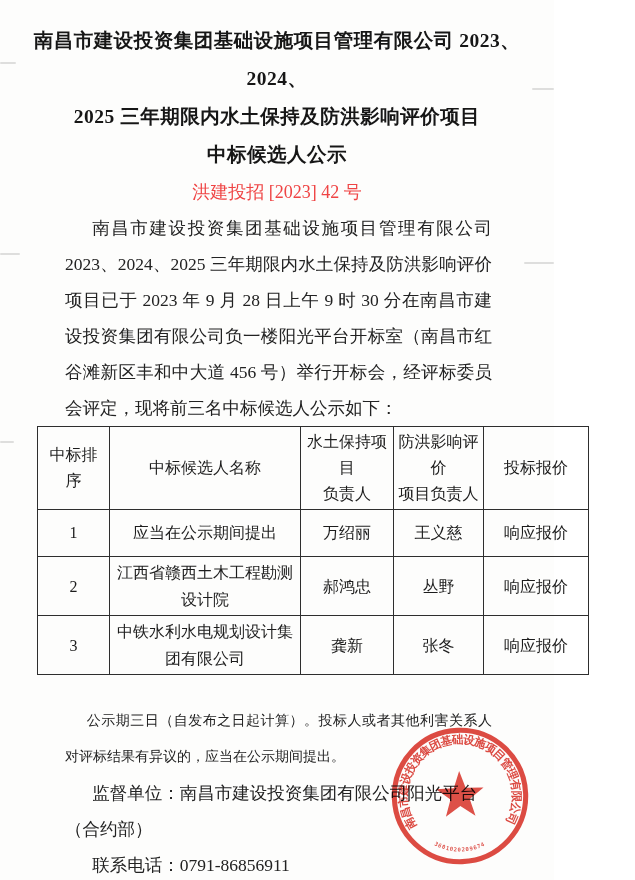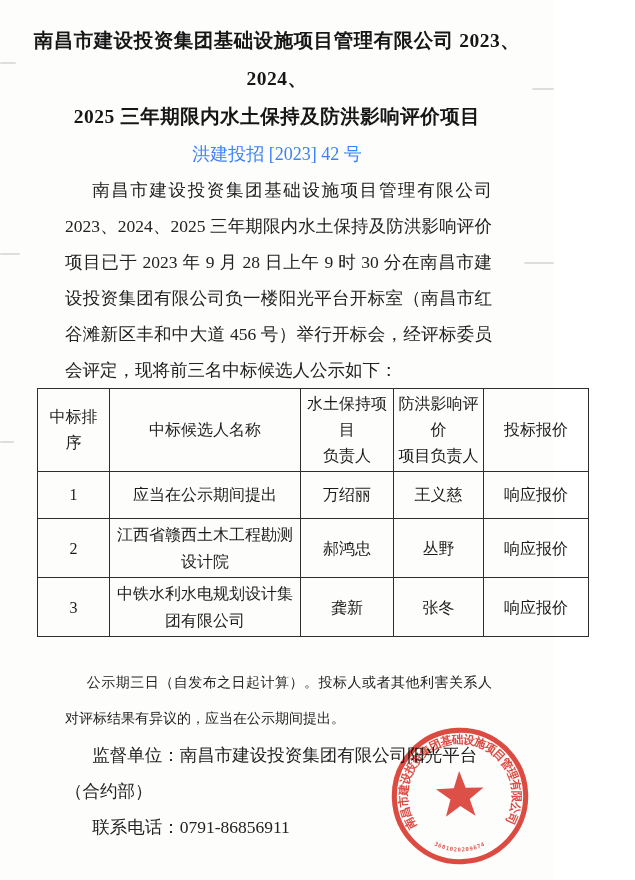--- a/index.html
+++ b/index.html
@@ -14,21 +14,21 @@
   }
   
   .artifact{position:absolute;background:#b9b9b9;opacity:.45;height:2px;border-radius:1px;}
 
   .title{
     margin:0 30px;padding-top:22px;text-align:center;
     font-weight:700;font-size:19.5px;line-height:38px;color:#161616;
     letter-spacing:.5px;
   }
   .docnum{
-    text-align:center;font-size:18px;line-height:32px;margin-top:2px;color:#3b82f6;
+    text-align:center;font-size:18px;line-height:32px;margin-top:2px;color:#ef4444;
   }
   .body-par{
     margin:2px 62px 0 65px;font-size:17.5px;line-height:36px;
     text-align:justify;text-indent:1.55em;color:#222;
   }
   table.bid-table{
     border-collapse:collapse;table-layout:fixed;
     margin:0 0 0 37px;width:551px;
     font-size:16px;color:#1c1c1c;
   }
@@ -66,20 +66,21 @@
 
   <div class="artifact" style="left:0;top:62px;width:16px;"></div>
   <div class="artifact" style="left:0;top:253px;width:20px;"></div>
   <div class="artifact" style="left:0;top:441px;width:14px;"></div>
   <div class="artifact" style="right:0;top:88px;width:22px;"></div>
   <div class="artifact" style="right:0;top:262px;width:30px;"></div>
 
   <div class="title">
     <div>南昌市建设投资集团基础设施项目管理有限公司 2023、2024、</div>
     <div>2025 三年期限内水土保持及防洪影响评价项目</div>
+    <div>中标候选人公示</div>
   </div>
 
   <div class="docnum">洪建投招 [2023] 42 号</div>
 
   <p class="body-par">南昌市建设投资集团基础设施项目管理有限公司 2023、2024、2025 三年期限内水土保持及防洪影响评价项目已于 2023 年 9 月 28 日上午 9 时 30 分在南昌市建设投资集团有限公司负一楼阳光平台开标室（南昌市红谷滩新区丰和中大道 456 号）举行开标会，经评标委员会评定，现将前三名中标候选人公示如下：</p>
 
   <table class="bid-table">
     <colgroup>
       <col style="width:72px">
         <col style="width:191px">

